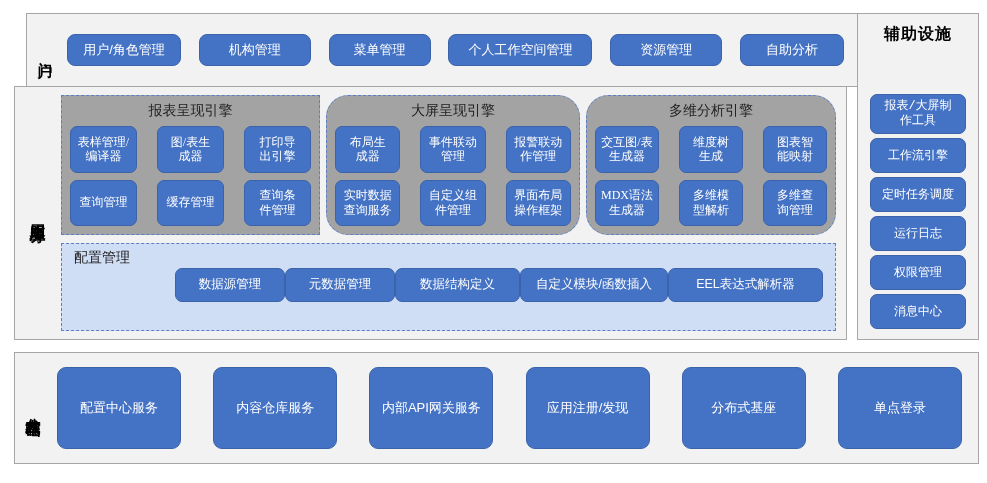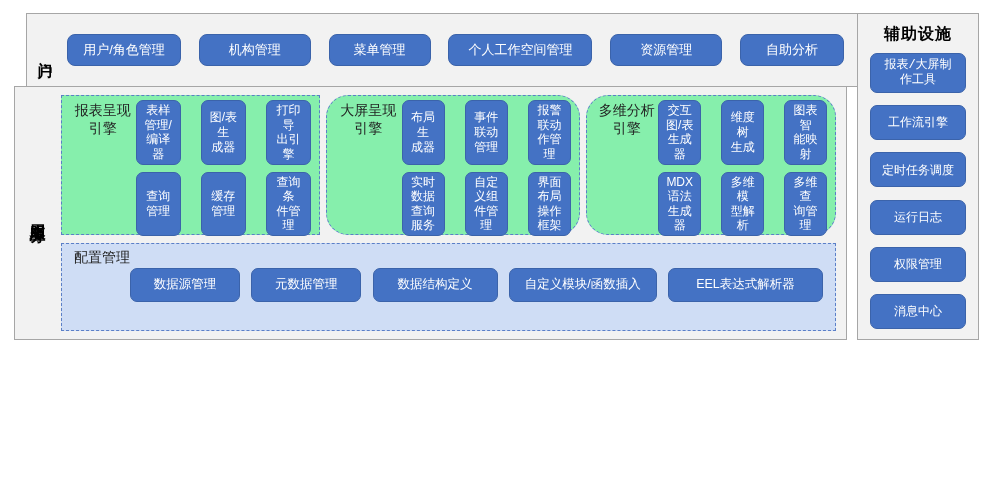--- a/index.html
+++ b/index.html
@@ -93,20 +93,21 @@
 
   
   #aux-panel {
     left: 857px;
     top: 13px;
     width: 122px;
     height: 327px;
     flex-direction: column;
     align-items: center;
     padding: 6px 0 6px 0;
+    gap: 41px;
   }
   #aux-title {
     font-size: 16px;
     font-weight: bold;
     color: #000;
     letter-spacing: 1px;
     margin: 4px 0 8px 0;
     user-select: none;
   }
   .aux-list {
@@ -138,25 +139,27 @@
     flex-direction: column;
     padding: 8px 10px 8px 2px;
     box-sizing: border-box;
   }
   .engines-row {
     display: flex;
     flex: 0 0 auto;
     height: 140px;
   }
   .engine {
-    background: #86efac;
+    background: #a3a3a3;
     border: 1px dashed #5B7FC7;
     box-sizing: border-box;
     display: flex;
+    flex-direction: column;
     padding: 4px 8px 8px 8px;
+    font-family: Liberation Serif, serif;
   }
   .engine + .engine { margin-left: 6px; border-radius: 22px; }
   #engine-report { flex: 0 0 259px; }
   #engine-screen { flex: 0 0 254px; }
   #engine-olap   { flex: 1 1 auto; }
   .engine-title {
     text-align: center;
     font-size: 14px;
     font-weight: normal;
     color: #222;
@@ -187,21 +190,21 @@
     text-align: center;
     font-size: 14px;
     color: #222;
     margin: 2px 0 6px 0;
     user-select: none;
   }
   .config-row {
     flex: 1 1 auto;
     display: flex;
     align-items: center;
-    justify-content: space-between;
+    justify-content: flex-end;
   }
   .config-row .btn {
     height: 34px;
     font-size: 12.5px;
   }
   .c-w1 { width: 110px; }
   .c-w2 { width: 110px; }
   .c-w3 { width: 125px; }
   .c-w4 { width: 148px; }
   .c-w5 { width: 155px; }
@@ -324,14 +327,25 @@
           <div class="btn c-w2">元数据管理</div>
           <div class="btn c-w3">数据结构定义</div>
           <div class="btn c-w4">自定义模块/函数插入</div>
           <div class="btn c-w5">EEL表达式解析器</div>
         </div>
       </div>
 
     </div>
   </div>
 
+  <div class="outer-panel" id="base-panel">
+    <div class="side-label">分布式基础</div>
+    <div class="base-items">
+      <div class="btn">配置中心服务</div>
+      <div class="btn">内容仓库服务</div>
+      <div class="btn">内部API网关服务</div>
+      <div class="btn">应用注册/发现</div>
+      <div class="btn">分布式基座</div>
+      <div class="btn">单点登录</div>
+    </div>
+  </div>
 
 </div>
 
 </body></html>

